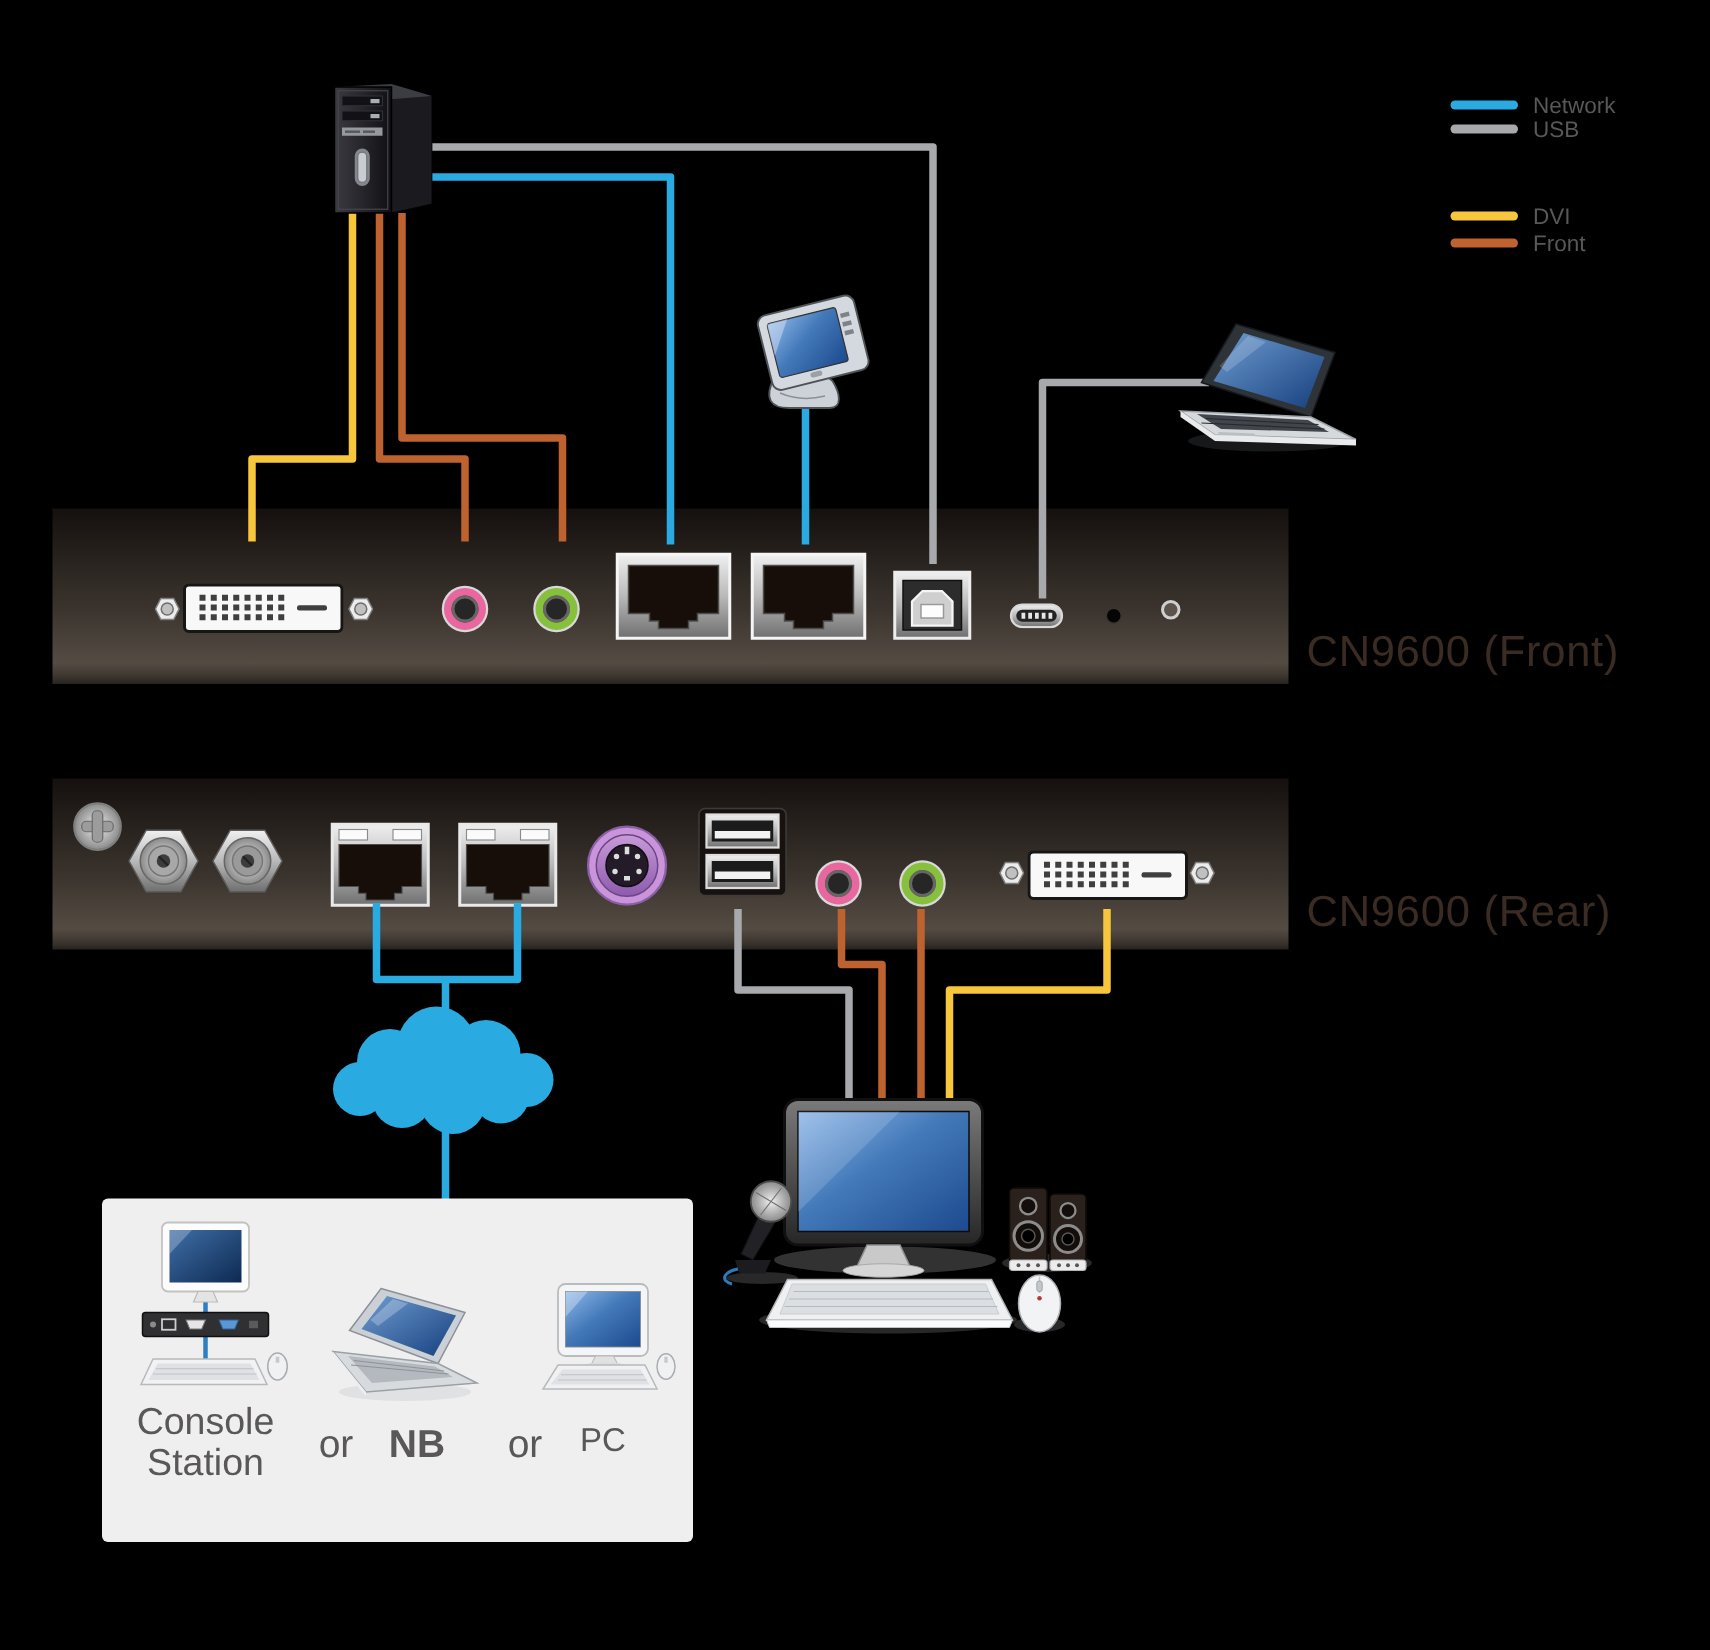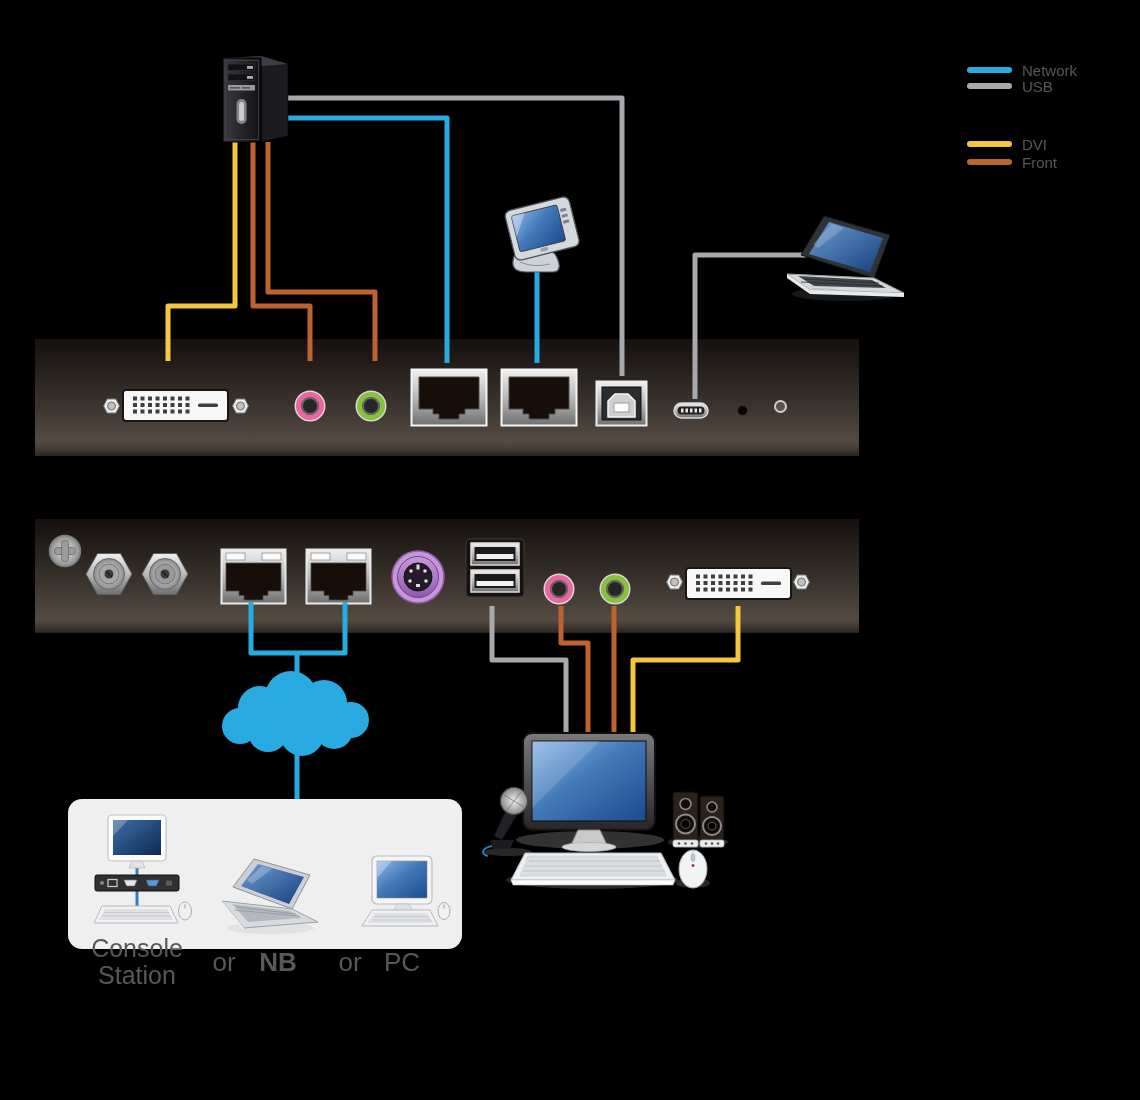--- a/index.html
+++ b/index.html
@@ -21,27 +21,27 @@
   
   .jack{position:absolute;box-sizing:border-box;width:28px;height:28px;border-radius:50%;
         background:#262626;box-shadow:0 0 0 1.5px #d8d8d8, inset 0 0 0 2px #666;}
   .jack.pink{border:5px solid #E8679E;}
   .jack.green{border:5px solid #86C03C;}
   .dot{position:absolute;width:9px;height:9px;border-radius:50%;background:#050505;border:1px solid #3c342d;}
   .led{position:absolute;width:13px;height:13px;border-radius:50%;background:#5c544c;border:2.5px solid #cfcfcf;box-sizing:border-box;}
   
   .cloud-label{position:absolute;left:237px;top:706px;width:120px;text-align:center;
                font-size:25px;color:#fff;}
-  .rbox{position:absolute;left:68px;top:799px;width:394px;height:150px;background:#EFEFEF;border-radius:14px;}
+  .rbox{position:absolute;left:68px;top:799px;width:394px;height:229px;background:#EFEFEF;border-radius:4px;}
   .rtext{position:absolute;color:#595757;}
   .cs-label{left:18px;top:136px;width:102px;text-align:center;font-size:25px;line-height:1.08;}
   .or1{left:156px;top:148px;transform:translateX(-50%);font-size:26px;}
   .nb{left:210px;top:148px;transform:translateX(-50%);font-size:26px;font-weight:bold;}
   .or2{left:282px;top:148px;transform:translateX(-50%);font-size:26px;}
-  .pc{left:334px;top:148px;transform:translateX(-50%);font-size:26px;}
+  .pc{left:334px;top:148px;transform:translateX(-50%);font-size:22px;}
   .remote-caption{position:absolute;left:271px;top:1012px;transform:translateX(-50%);
                   font-size:28px;color:#595757;white-space:nowrap;}
   .z2{z-index:2;} .z3{z-index:3;}
 </style>
 </head>
 <body>
 
 <div id="stage">
 
   <svg width="0" height="0" class="abs" aria-hidden="true">
@@ -444,14 +444,16 @@
       <ellipse cx="84" cy="62" rx="6" ry="8.5" fill="#f0f1f3" stroke="#a9adb2"></ellipse>
       <rect x="82.9" y="55.5" width="2.2" height="4" fill="#c5c9cd"></rect>
     </svg>
     <div class="rtext cs-label">Console Station</div>
     <div class="rtext or1">or</div>
     <div class="rtext nb">NB</div>
     <div class="rtext or2">or</div>
     <div class="rtext pc">PC</div>
   </div>
 
+  <div class="panel-label" style="left:871px;top:419px">CN9600 (Front)</div>
+  <div class="panel-label" style="left:871px;top:592px">CN9600 (Rear)</div>
 
 </div>
 
 </body></html>

